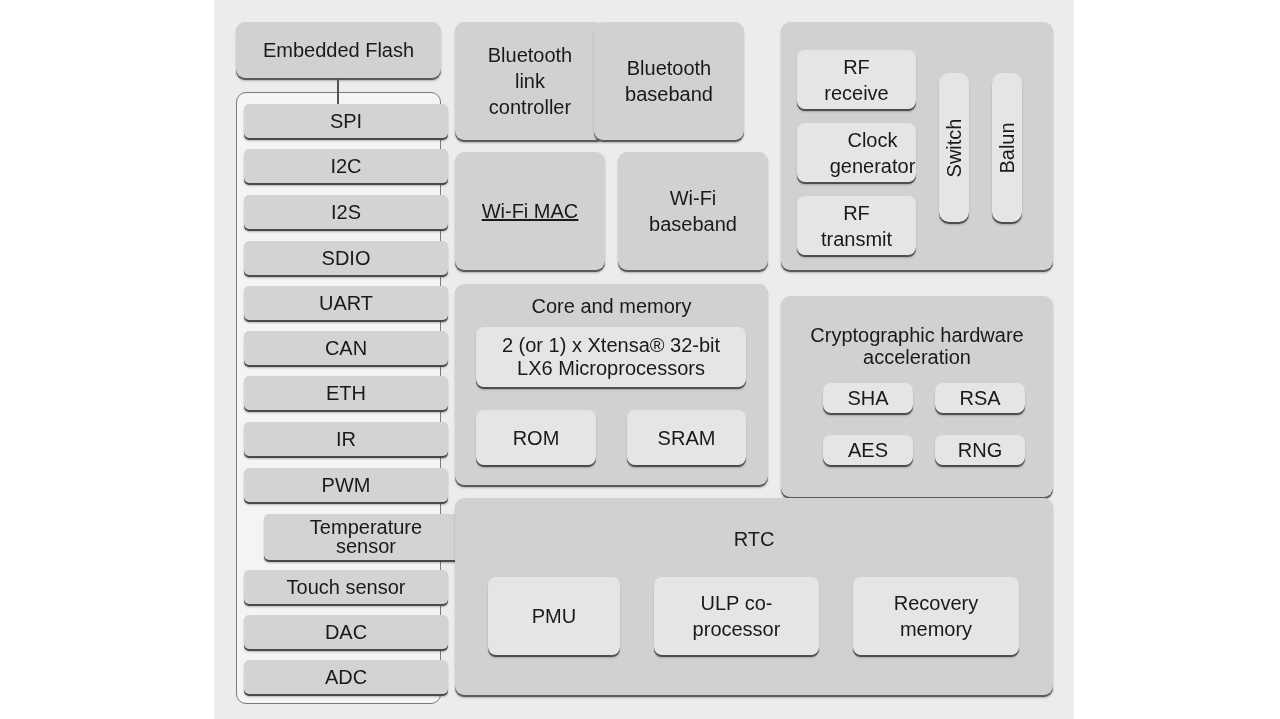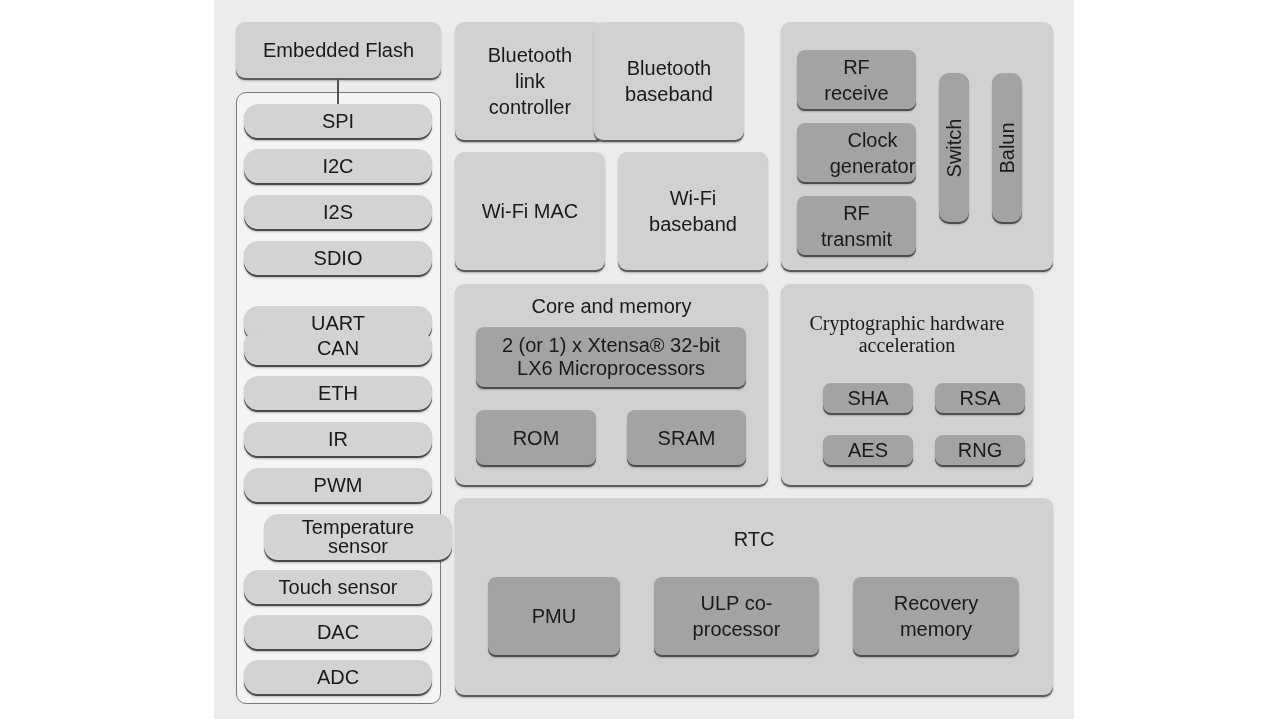--- a/index.html
+++ b/index.html
@@ -11,36 +11,36 @@
   .blk {
     position: absolute;
     background: #d1d1d1;
     border-radius: 9px;
     box-shadow: 0 2px 0 #5a5a5a, 0 3px 2px rgba(0,0,0,0.25);
     display: flex; align-items: center; justify-content: center; text-align: center;
     font-size: 20px; line-height: 26px;
   }
   .wht {
     position: absolute;
-    background: #a3a3a3;
+    background: #e5e5e5;
     border-radius: 8px;
     box-shadow: 0 2px 0 #4d4d4d, 0 3px 2px rgba(0,0,0,0.2);
     display: flex; align-items: center; justify-content: center; text-align: center;
     font-size: 20px; line-height: 26px;
   }
   .title { position: absolute; left: 0; right: 0; text-align: center; font-size: 20px; line-height: 22px; }
 
   .periph-frame {
     position: absolute; left: 236px; top: 92px; width: 205px; height: 612px;
     border: 1.5px solid #7a7a7a; border-radius: 10px; background: #f4f4f4;
   }
   .connector { position: absolute; left: 337px; top: 78px; width: 2px; height: 26px; background: #555; }
   .pill {
-    position: absolute; left: 244px; width: 188px;
-    background: #d3d3d3; border-radius: 14px;
+    position: absolute; left: 244px; width: 204px;
+    background: #d3d3d3; border-radius: 5px;
     box-shadow: 0 2px 0 #4a4a4a, 0 3px 2px rgba(0,0,0,0.25);
     display: flex; align-items: center; justify-content: center; text-align: center;
     font-size: 20px; line-height: 19px;
   }
   .vert span { display: inline-block; transform: rotate(-90deg); white-space: nowrap; }
 </style>
 </head>
 <body>
 
 <div class="canvas"></div>
@@ -56,21 +56,21 @@
   </div>
 <div class="pill" style="top:149px;height:34px;">
     <span>I2C</span>
   </div>
 <div class="pill" style="top:195px;height:34px;">
     <span>I2S</span>
   </div>
 <div class="pill" style="top:241px;height:34px;">
     <span>SDIO</span>
   </div>
-<div class="pill" style="top:286px;height:34px;margin-top:20px;">
+<div class="pill" style="top:286px;height:34px;">
     <span>UART</span>
   </div>
 <div class="pill" style="top:331px;height:34px;">
     <span>CAN</span>
   </div>
 <div class="pill" style="top:376px;height:34px;">
     <span>ETH</span>
   </div>
 <div class="pill" style="top:422px;height:34px;">
     <span>IR</span>
@@ -90,21 +90,21 @@
 <div class="pill" style="top:660px;height:34px;">
     <span>ADC</span>
   </div>
 
 <div class="blk" style="left:455px;top:22px;width:150px;height:118px;padding:0 20px;">
   <span>Bluetooth link controller</span>
 </div>
 <div class="blk" style="left:594px;top:22px;width:150px;height:118px;padding:0 20px;">
   <span>Bluetooth baseband</span>
 </div>
-<div class="blk" style="left:455px;top:152px;width:150px;height:118px;">
+<div class="blk" style="left:455px;top:152px;width:150px;height:118px;text-decoration:underline;">
   <span>Wi-Fi MAC</span>
 </div>
 <div class="blk" style="left:618px;top:152px;width:150px;height:118px;padding:0 28px;">
   <span>Wi-Fi baseband</span>
 </div>
 
 <div class="blk" style="left:781px;top:22px;width:272px;height:248px;"></div>
 <div class="wht" style="left:797px;top:50px;width:119px;height:59px;padding:0 26px;">
   <span>RF receive</span>
 </div>
@@ -127,21 +127,21 @@
 <div class="wht" style="left:476px;top:327px;width:270px;height:60px;padding:0 10px;line-height:23px;">
   <span>2 (or 1) x Xtensa® 32-bit LX6 Microprocessors</span>
 </div>
 <div class="wht" style="left:476px;top:410px;width:120px;height:55px;">
   <span>ROM</span>
 </div>
 <div class="wht" style="left:627px;top:410px;width:119px;height:55px;">
   <span>SRAM</span>
 </div>
 
-<div class="blk" style="left:781px;top:284px;width:252px;height:201px;font-family:Liberation Serif, serif;">
+<div class="blk" style="left:781px;top:296px;width:272px;height:201px;">
   <div class="title" style="top:28px;padding:0 10px;line-height:22px;">Cryptographic hardware acceleration</div>
 </div>
 <div class="wht" style="left:823px;top:383px;width:90px;height:30px;">
   <span>SHA</span>
 </div>
 <div class="wht" style="left:935px;top:383px;width:90px;height:30px;">
   <span>RSA</span>
 </div>
 <div class="wht" style="left:823px;top:435px;width:90px;height:30px;">
   <span>AES</span>

